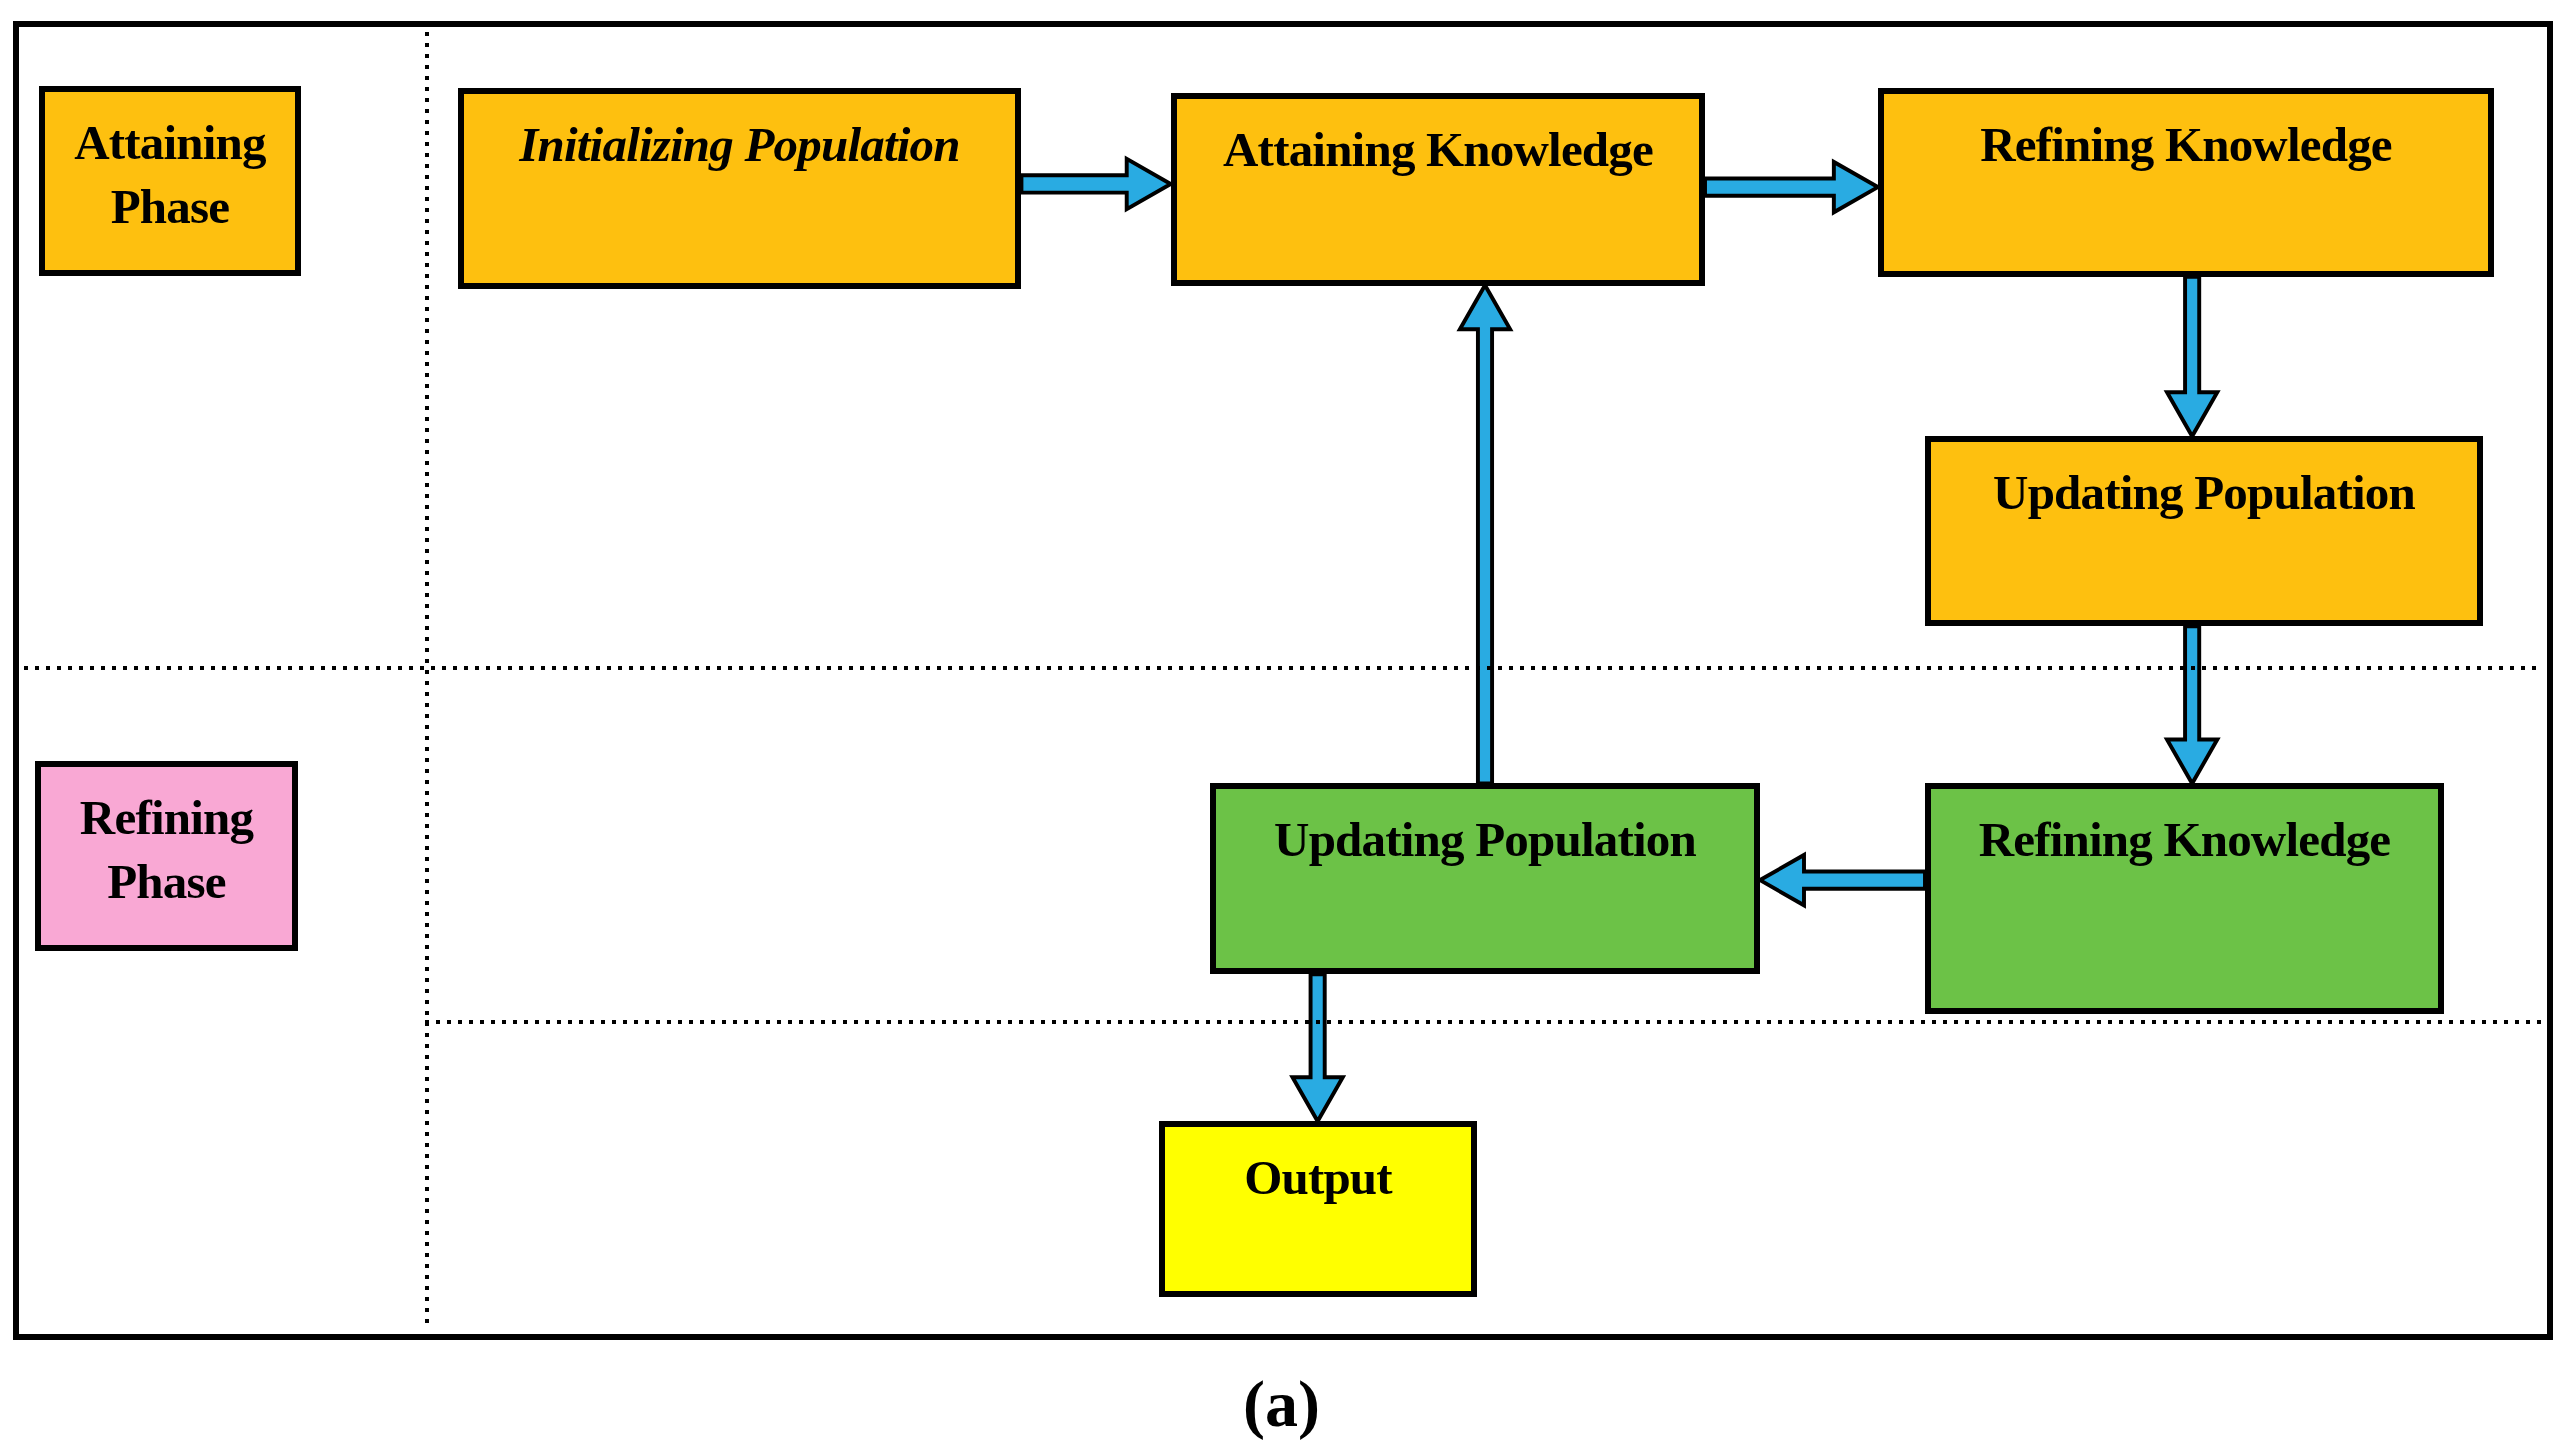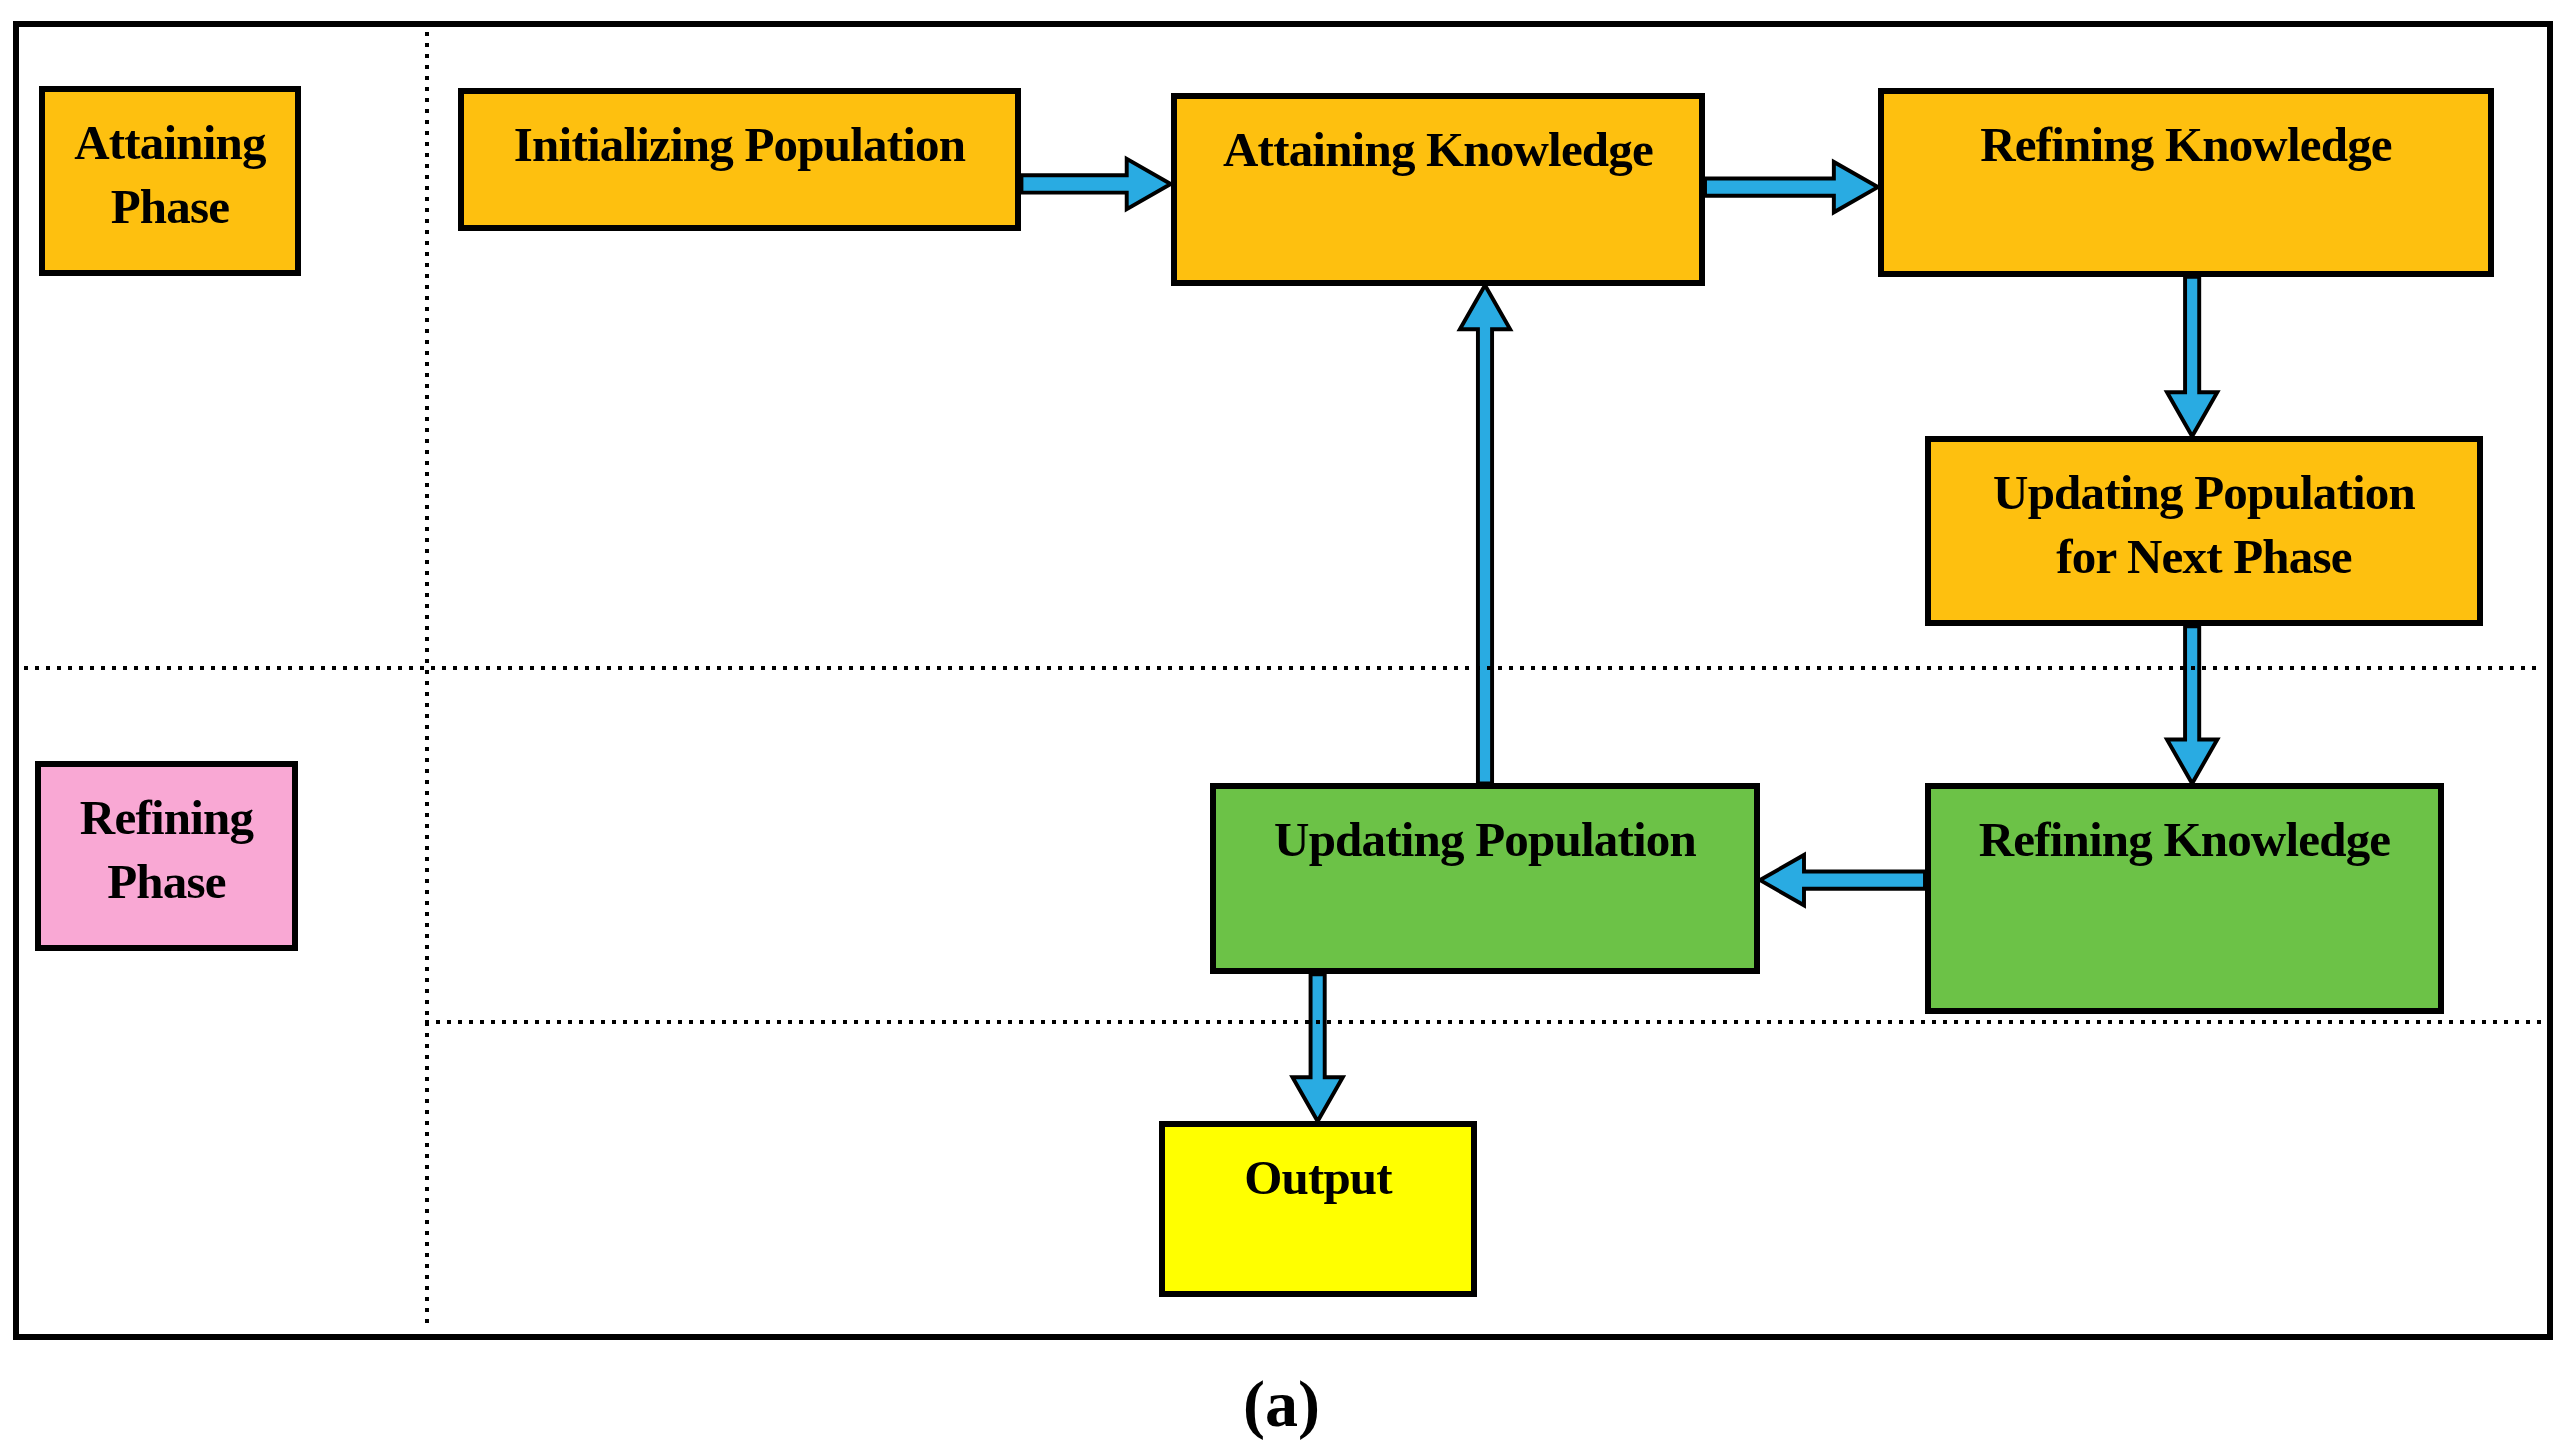--- a/index.html
+++ b/index.html
@@ -31,32 +31,31 @@
       <polygon points="2781,797 2781,941 2758,941 2790,997 2822,941 2799,941 2799,797" fill="#29ABE2" stroke="#000000" stroke-width="5" stroke-linejoin="miter"></polygon>
       <polygon points="2450,1109 2296,1109 2296,1088 2240,1120 2296,1152 2296,1131 2450,1131" fill="#29ABE2" stroke="#000000" stroke-width="5" stroke-linejoin="miter"></polygon>
       <polygon points="1881,997 1881,419 1858,419 1890,363 1922,419 1899,419 1899,997" fill="#29ABE2" stroke="#000000" stroke-width="5" stroke-linejoin="miter"></polygon>
       <polygon points="1668,1240 1668,1371 1645,1371 1677,1427 1709,1371 1686,1371 1686,1240" fill="#29ABE2" stroke="#000000" stroke-width="5" stroke-linejoin="miter"></polygon>
     </svg>
   <div id="diagram">
       <div class="node" style="left: 39px; top: 86px; width: 262px; height: 190px; background: rgb(254, 192, 15);">
         <div class="line">Attaining</div>
         <div class="line">Phase</div>
       </div>
-      <div class="node" style="left: 458px; top: 88px; width: 563px; height: 143px; background: rgb(254, 192, 15);">
+      <div class="node" style="left: 458px; top: 88px; width: 563px; height: 201px; background: rgb(254, 192, 15); font-style: italic;">
         <div class="line">Initializing Population</div>
       </div>
       <div class="node" style="left: 1171px; top: 93px; width: 534px; height: 193px; background: rgb(254, 192, 15);">
         <div class="line">Attaining Knowledge</div>
       </div>
       <div class="node" style="left: 1878px; top: 88px; width: 616px; height: 189px; background: rgb(254, 192, 15);">
         <div class="line">Refining Knowledge</div>
       </div>
       <div class="node" style="left: 1925px; top: 436px; width: 558px; height: 190px; background: rgb(254, 192, 15);">
         <div class="line">Updating Population</div>
-        <div class="line">for Next Phase</div>
       </div>
       <div class="node" style="left: 35px; top: 749px; width: 263px; height: 190px; background: #f9a8d4; margin-top: 12px;">
         <div class="line">Refining</div>
         <div class="line">Phase</div>
       </div>
       <div class="node" style="left: 1210px; top: 783px; width: 550px; height: 191px; background: rgb(108, 194, 71);">
         <div class="line">Updating Population</div>
       </div>
       <div class="node" style="left: 1925px; top: 783px; width: 519px; height: 231px; background: rgb(108, 194, 71);">
         <div class="line">Refining Knowledge</div>

